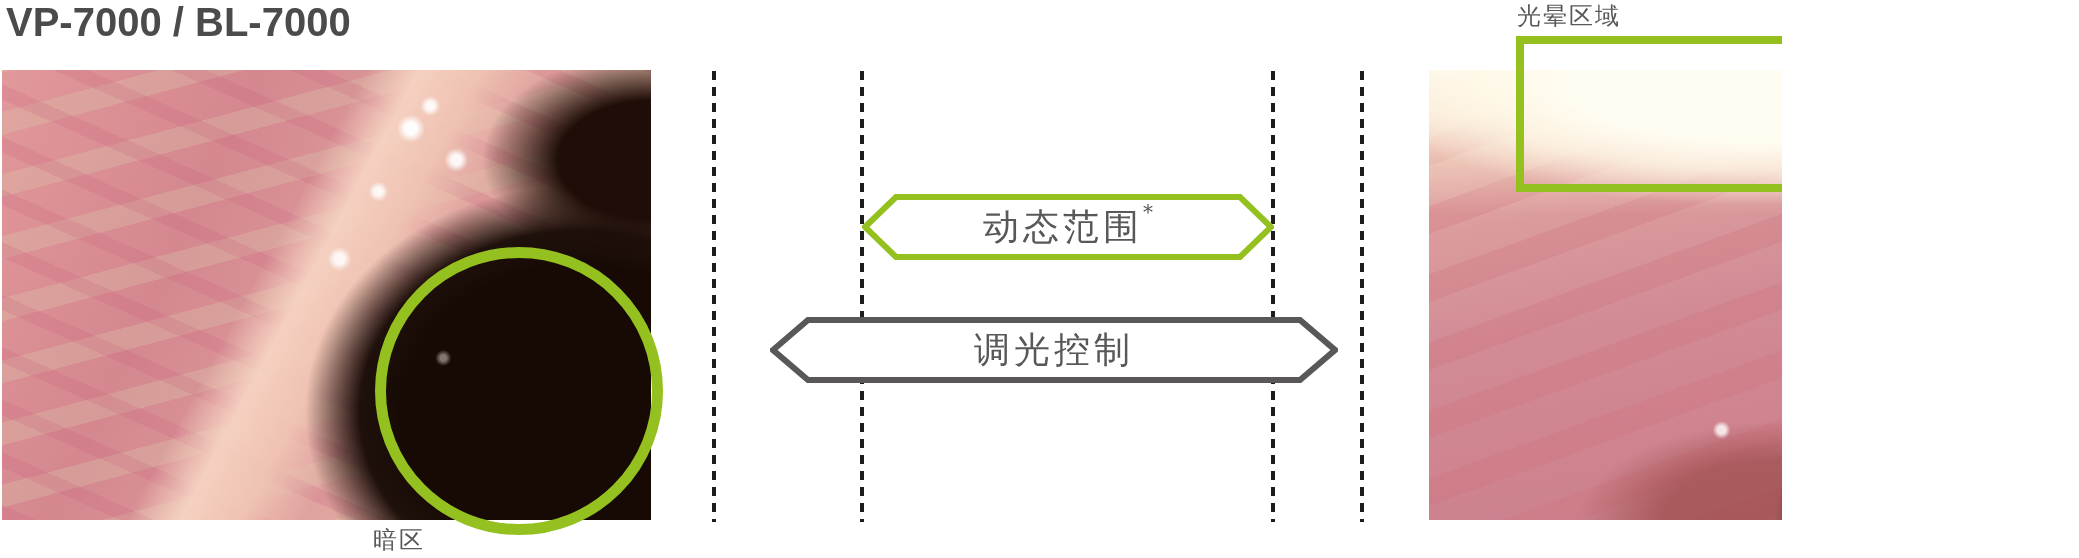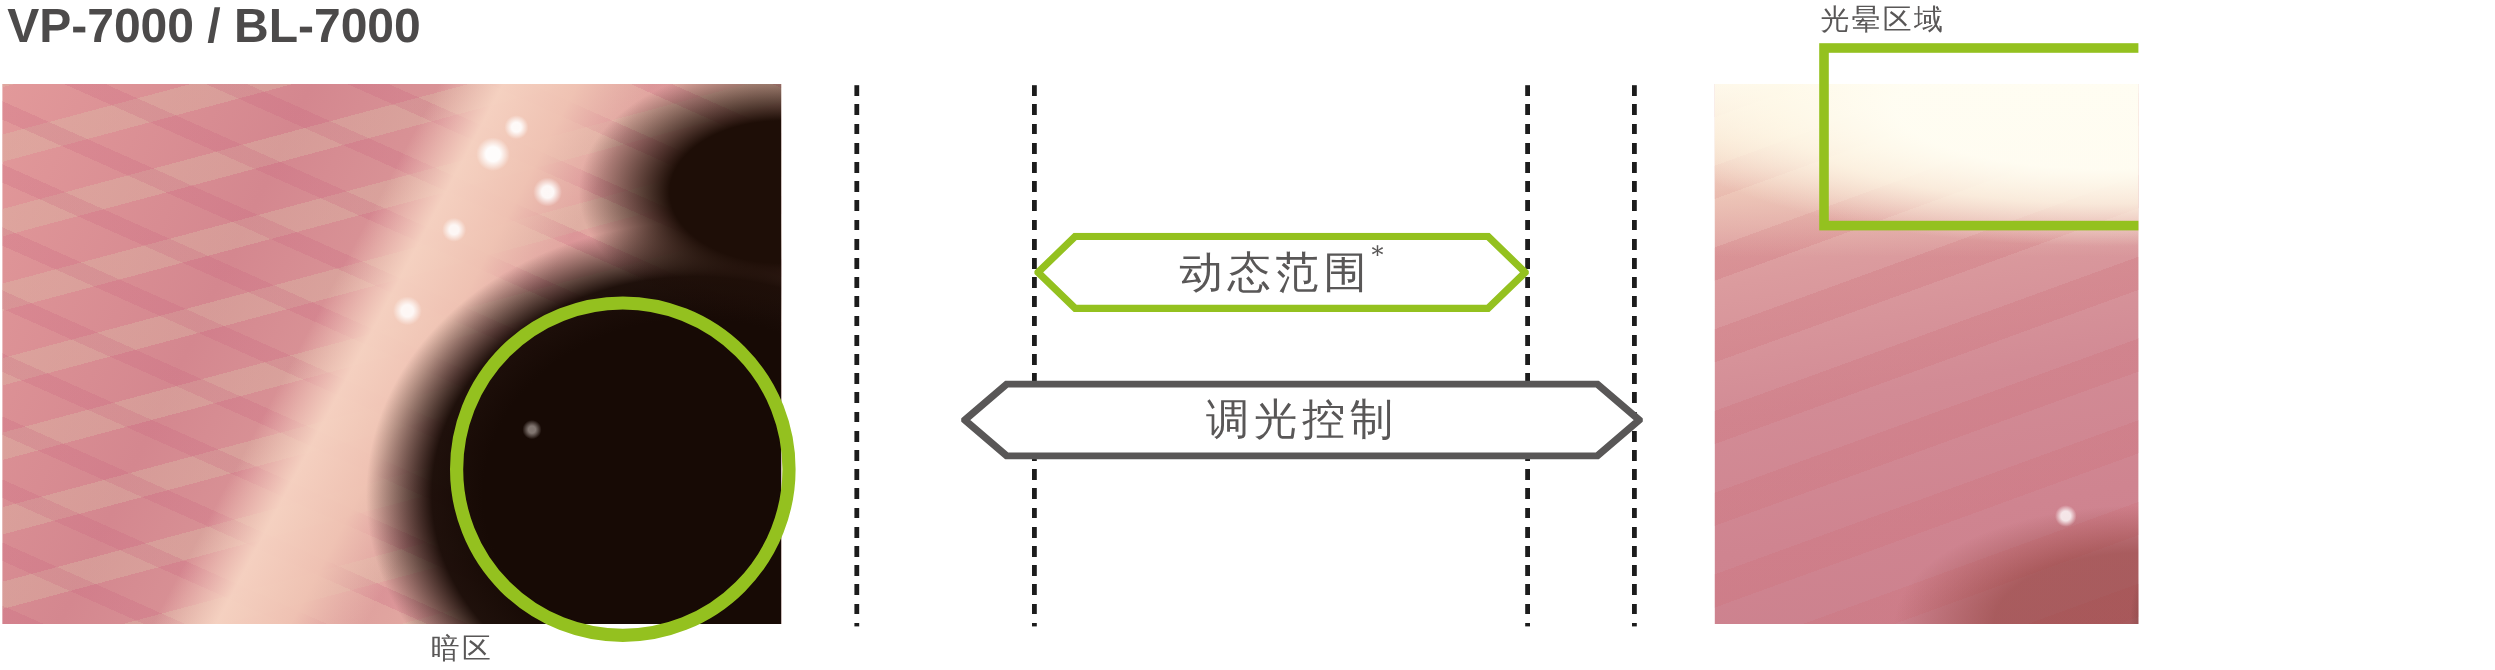--- a/index.html
+++ b/index.html
@@ -66,38 +66,38 @@
     position:absolute;left:1516px;top:36px;
     width:476px;height:156px;
     border:8px solid var(--green);
   }
   .caption{
     position:absolute;
     font-family:"DejaVu Serif",serif;
     font-size:24px;color:var(--caption_color);
     letter-spacing:2px;white-space:nowrap;
   }
-  .caption-dark{left:320px;top:524px;width:130px;text-align:center;}
+  .caption-dark{left:334px;top:524px;width:130px;text-align:center;}
   .caption-halo{left:1517px;top:0px;}
   
   .dash{
     position:absolute;top:71px;width:4px;height:451px;
     background:repeating-linear-gradient(to bottom, var(--dash) 0 9px, rgba(0,0,0,0) 9px 16px);
   }
   .dash-1{left:712px;}
   .dash-2{left:860px;}
   .dash-3{left:1271px;}
   .dash-4{left:1360px;}
   
   .hex{position:absolute;height:66px;}
   .hex svg{position:absolute;inset:0;width:100%;height:100%;}
   .hex polygon{fill:#ffffff;stroke-width:6;stroke-linejoin:miter;}
   .hex-green{left:862px;top:194px;width:412px;text-decoration:underline;}
   .hex-green polygon{stroke:var(--green);}
-  .hex-gray{left:801px;top:317px;width:568px;}
+  .hex-gray{left:770px;top:317px;width:568px;}
   .hex-gray polygon{stroke:var(--outline_gray);}
   .hex-label{
     position:absolute;inset:0;
     display:flex;align-items:center;justify-content:center;
     font-family:"DejaVu Serif",serif;
     font-size:36px;color:var(--outline_gray);
     letter-spacing:4px;
   }
   .hex-label .sup{
     font-size:20px;letter-spacing:0;

